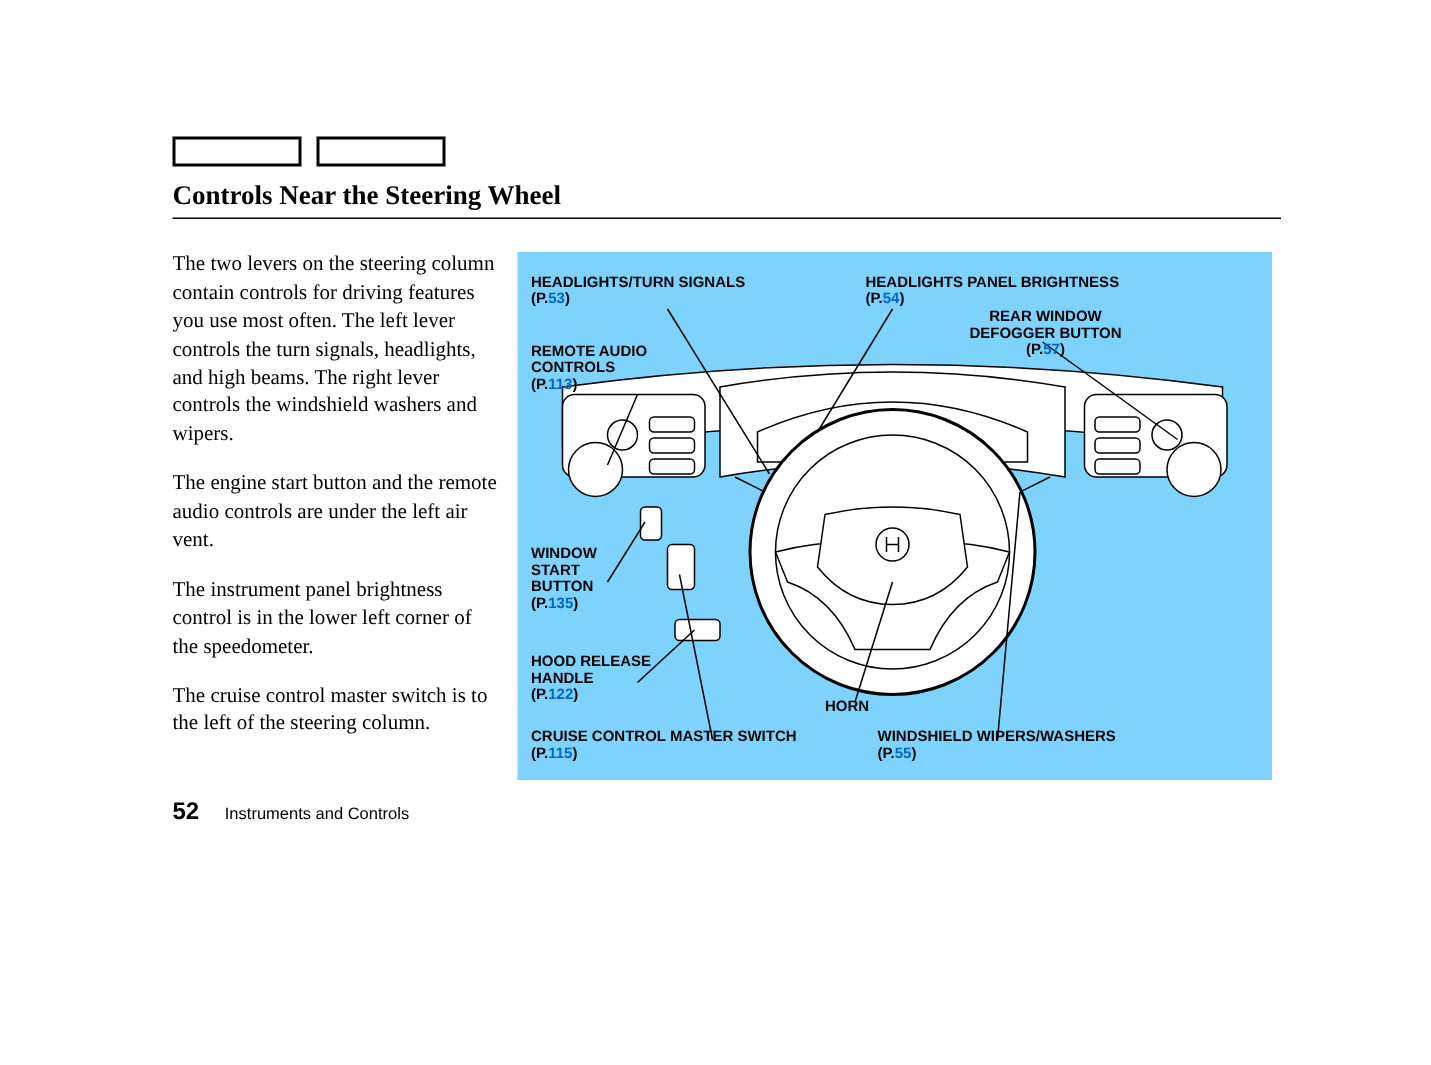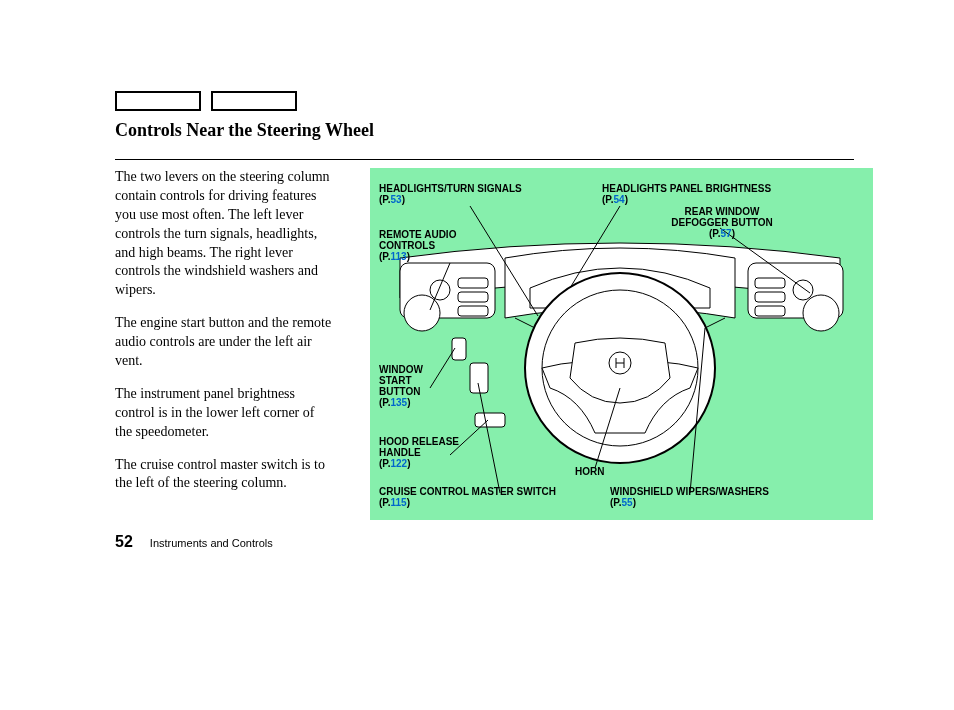--- a/index.html
+++ b/index.html
@@ -38,21 +38,21 @@
     border: 2px solid #000;
     box-sizing: border-box;
   }
   .section-title {
     position: absolute;
     left: 115px;
     right: 100px;
     top: 120px;
     font-weight: bold;
     font-size: 18px;
-    padding-bottom: 18px;
+    padding-bottom: 4px;
     border-bottom: 1px solid #000;
   }
   .body-text {
     position: absolute;
     left: 115px;
     top: 168px;
     width: 220px;
     font-size: 14px;
     line-height: 1.35;
   }
@@ -61,22 +61,21 @@
   }
   .body-text .note {
     margin-left: 14px;
   }
   .diagram-area {
     position: absolute;
     left: 345px;
     top: 168px;
     width: 503px;
     height: 352px;
-    background: #86efac;
-    margin-left: 25px;
+    background: #7dd3fc;
   }
   .callout {
     position: absolute;
     font-family: Arial, Helvetica, sans-serif;
     font-weight: bold;
     font-size: 10px;
     line-height: 1.1;
     color: #000;
   }
   .callout .ref {

